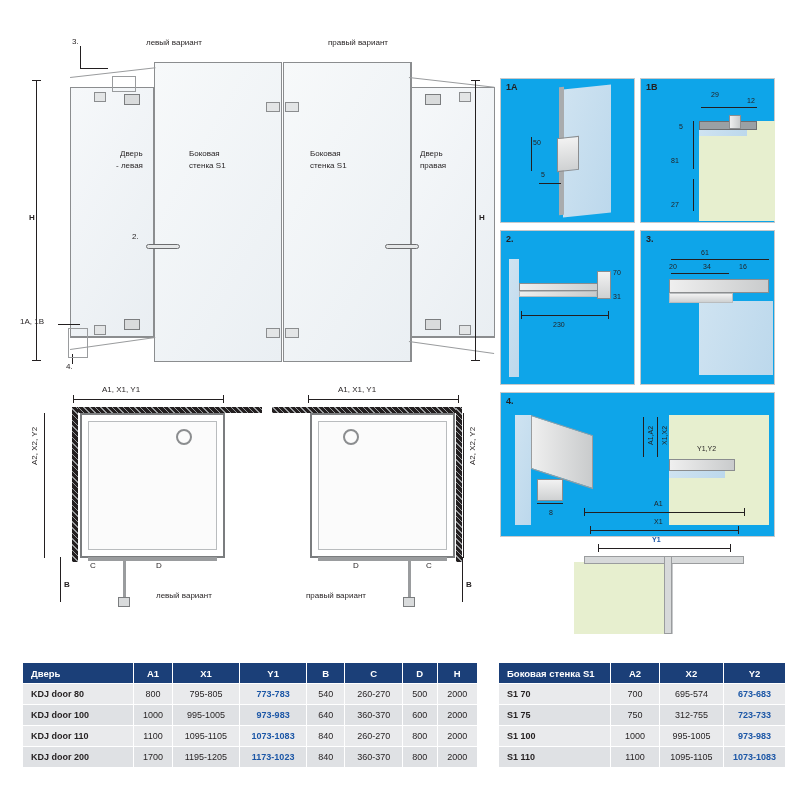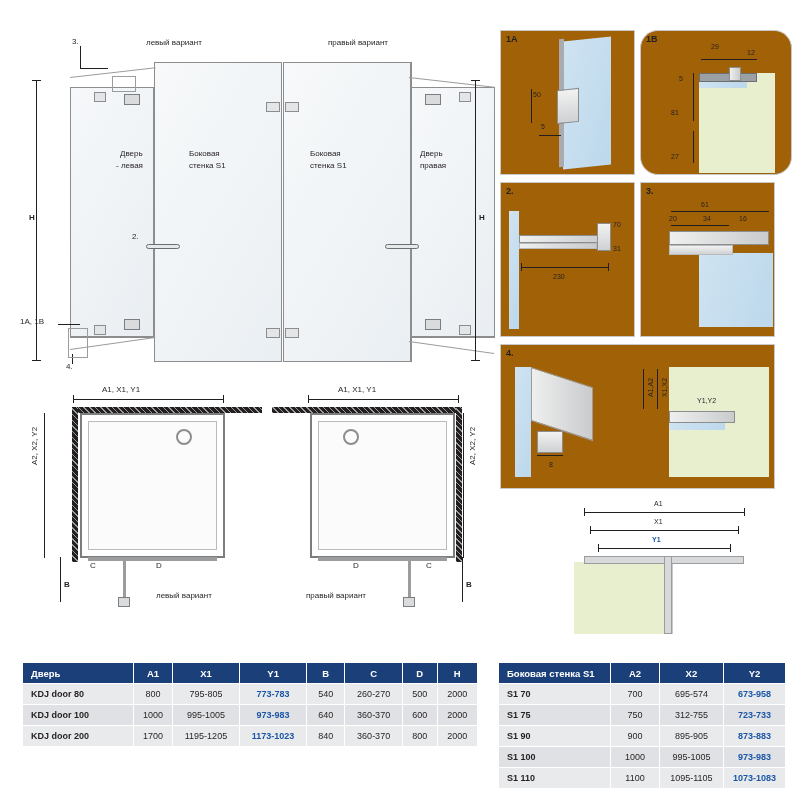--- a/index.html
+++ b/index.html
@@ -32,21 +32,21 @@
 
   
   .elev{position:absolute;}
 
   
   .hatch{
     background-image:repeating-linear-gradient(45deg,#9a9c9e 0 1px,transparent 1px 4px);
   }
 
   
-  .dbox{position:absolute;border:1px solid #c7c9cb;background:#a16207;box-sizing:border-box;}
+  .dbox{position:absolute;border:1px solid #c7c9cb;background:#0ea5e9;box-sizing:border-box;margin-top:48px;}
   .dnum{position:absolute;font-size:9px;font-weight:bold;color:#231f20;}
 
   
   table{border-collapse:collapse;position:absolute;font-size:9px;}
   th,td{border:1px solid #ffffff;padding:0;text-align:center;height:20px;}
   thead th{background:#1b3f78;color:#ffffff;font-weight:bold;font-size:9.5px;}
   tbody td{background:#e9eaec;color:#231f20;}
   tbody tr:nth-child(even) td{background:#dfe1e4;}
   td.first{text-align:left;padding-left:8px;font-weight:bold;color:#231f20;}
   td.blue{color:#1b56a6;font-weight:bold;}
@@ -193,21 +193,21 @@
     <div class="dnum" style="left:5px;top:3px;">1A</div>
     <div class="box glassblue" style="left:62px;top:8px;width:48px;height:128px;transform:skewY(-6deg);"></div>
     <div class="box" style="left:58px;top:8px;width:5px;height:128px;background:#a9acae;transform:skewY(-6deg);"></div>
     <div class="box metal" style="left:56px;top:58px;width:22px;height:34px;border:1px solid #8b8d8f;transform:skewY(-6deg);"></div>
     <div class="lbl7" style="left:32px;top:60px;">50</div>
     <div class="lbl7" style="left:40px;top:92px;">5</div>
     <div class="line" style="left:30px;top:58px;width:1px;height:34px;"></div>
     <div class="line" style="left:38px;top:104px;width:22px;height:1px;"></div>
   </div>
 
-  <div class="dbox" style="left:640px;top:30px;width:152px;height:145px;border-radius:18px;">
+  <div class="dbox" style="left:640px;top:30px;width:135px;height:145px;">
     <div class="dnum" style="left:5px;top:3px;">1B</div>
     <div class="box glassgreen" style="left:58px;top:42px;width:76px;height:100px;"></div>
     <div class="box" style="left:58px;top:42px;width:58px;height:9px;background:#9aa0a4;border:1px solid #6d6e70;"></div>
     <div class="box glassblue" style="left:58px;top:51px;width:48px;height:6px;"></div>
     <div class="box metal2" style="left:88px;top:36px;width:12px;height:14px;border:1px solid #8b8d8f;"></div>
     <div class="lbl7" style="left:70px;top:12px;">29</div>
     <div class="lbl7" style="left:106px;top:18px;">12</div>
     <div class="lbl7" style="left:38px;top:44px;">5</div>
     <div class="lbl7" style="left:30px;top:78px;">81</div>
     <div class="lbl7" style="left:30px;top:122px;">27</div>
@@ -312,20 +312,30 @@
         <td class="first">KDJ door 100</td>
         <td>1000</td>
         <td>995-1005</td>
         <td class="blue">973-983</td>
         <td>640</td>
         <td>360-370</td>
         <td>600</td>
         <td>2000</td>
       </tr>
       <tr>
+        <td class="first">KDJ door 110</td>
+        <td>1100</td>
+        <td>1095-1105</td>
+        <td class="blue">1073-1083</td>
+        <td>840</td>
+        <td>260-270</td>
+        <td>800</td>
+        <td>2000</td>
+      </tr>
+      <tr>
         <td class="first">KDJ door 200</td>
         <td>1700</td>
         <td>1195-1205</td>
         <td class="blue">1173-1023</td>
         <td>840</td>
         <td>360-370</td>
         <td>800</td>
         <td>2000</td>
       </tr>
     </tbody>
@@ -338,35 +348,29 @@
         <th style="width:50px;">A2</th>
         <th style="width:66px;">X2</th>
         <th style="width:64px;">Y2</th>
       </tr>
     </thead>
     <tbody>
       <tr>
         <td class="first">S1 70</td>
         <td>700</td>
         <td>695-574</td>
-        <td class="blue">673-958</td>
+        <td class="blue">673-683</td>
       </tr>
       <tr>
         <td class="first">S1 75</td>
         <td>750</td>
         <td>312-755</td>
         <td class="blue">723-733</td>
       </tr>
       <tr>
-        <td class="first">S1 90</td>
-        <td>900</td>
-        <td>895-905</td>
-        <td class="blue">873-883</td>
-      </tr>
-      <tr>
         <td class="first">S1 100</td>
         <td>1000</td>
         <td>995-1005</td>
         <td class="blue">973-983</td>
       </tr>
       <tr>
         <td class="first">S1 110</td>
         <td>1100</td>
         <td>1095-1105</td>
         <td class="blue">1073-1083</td>

